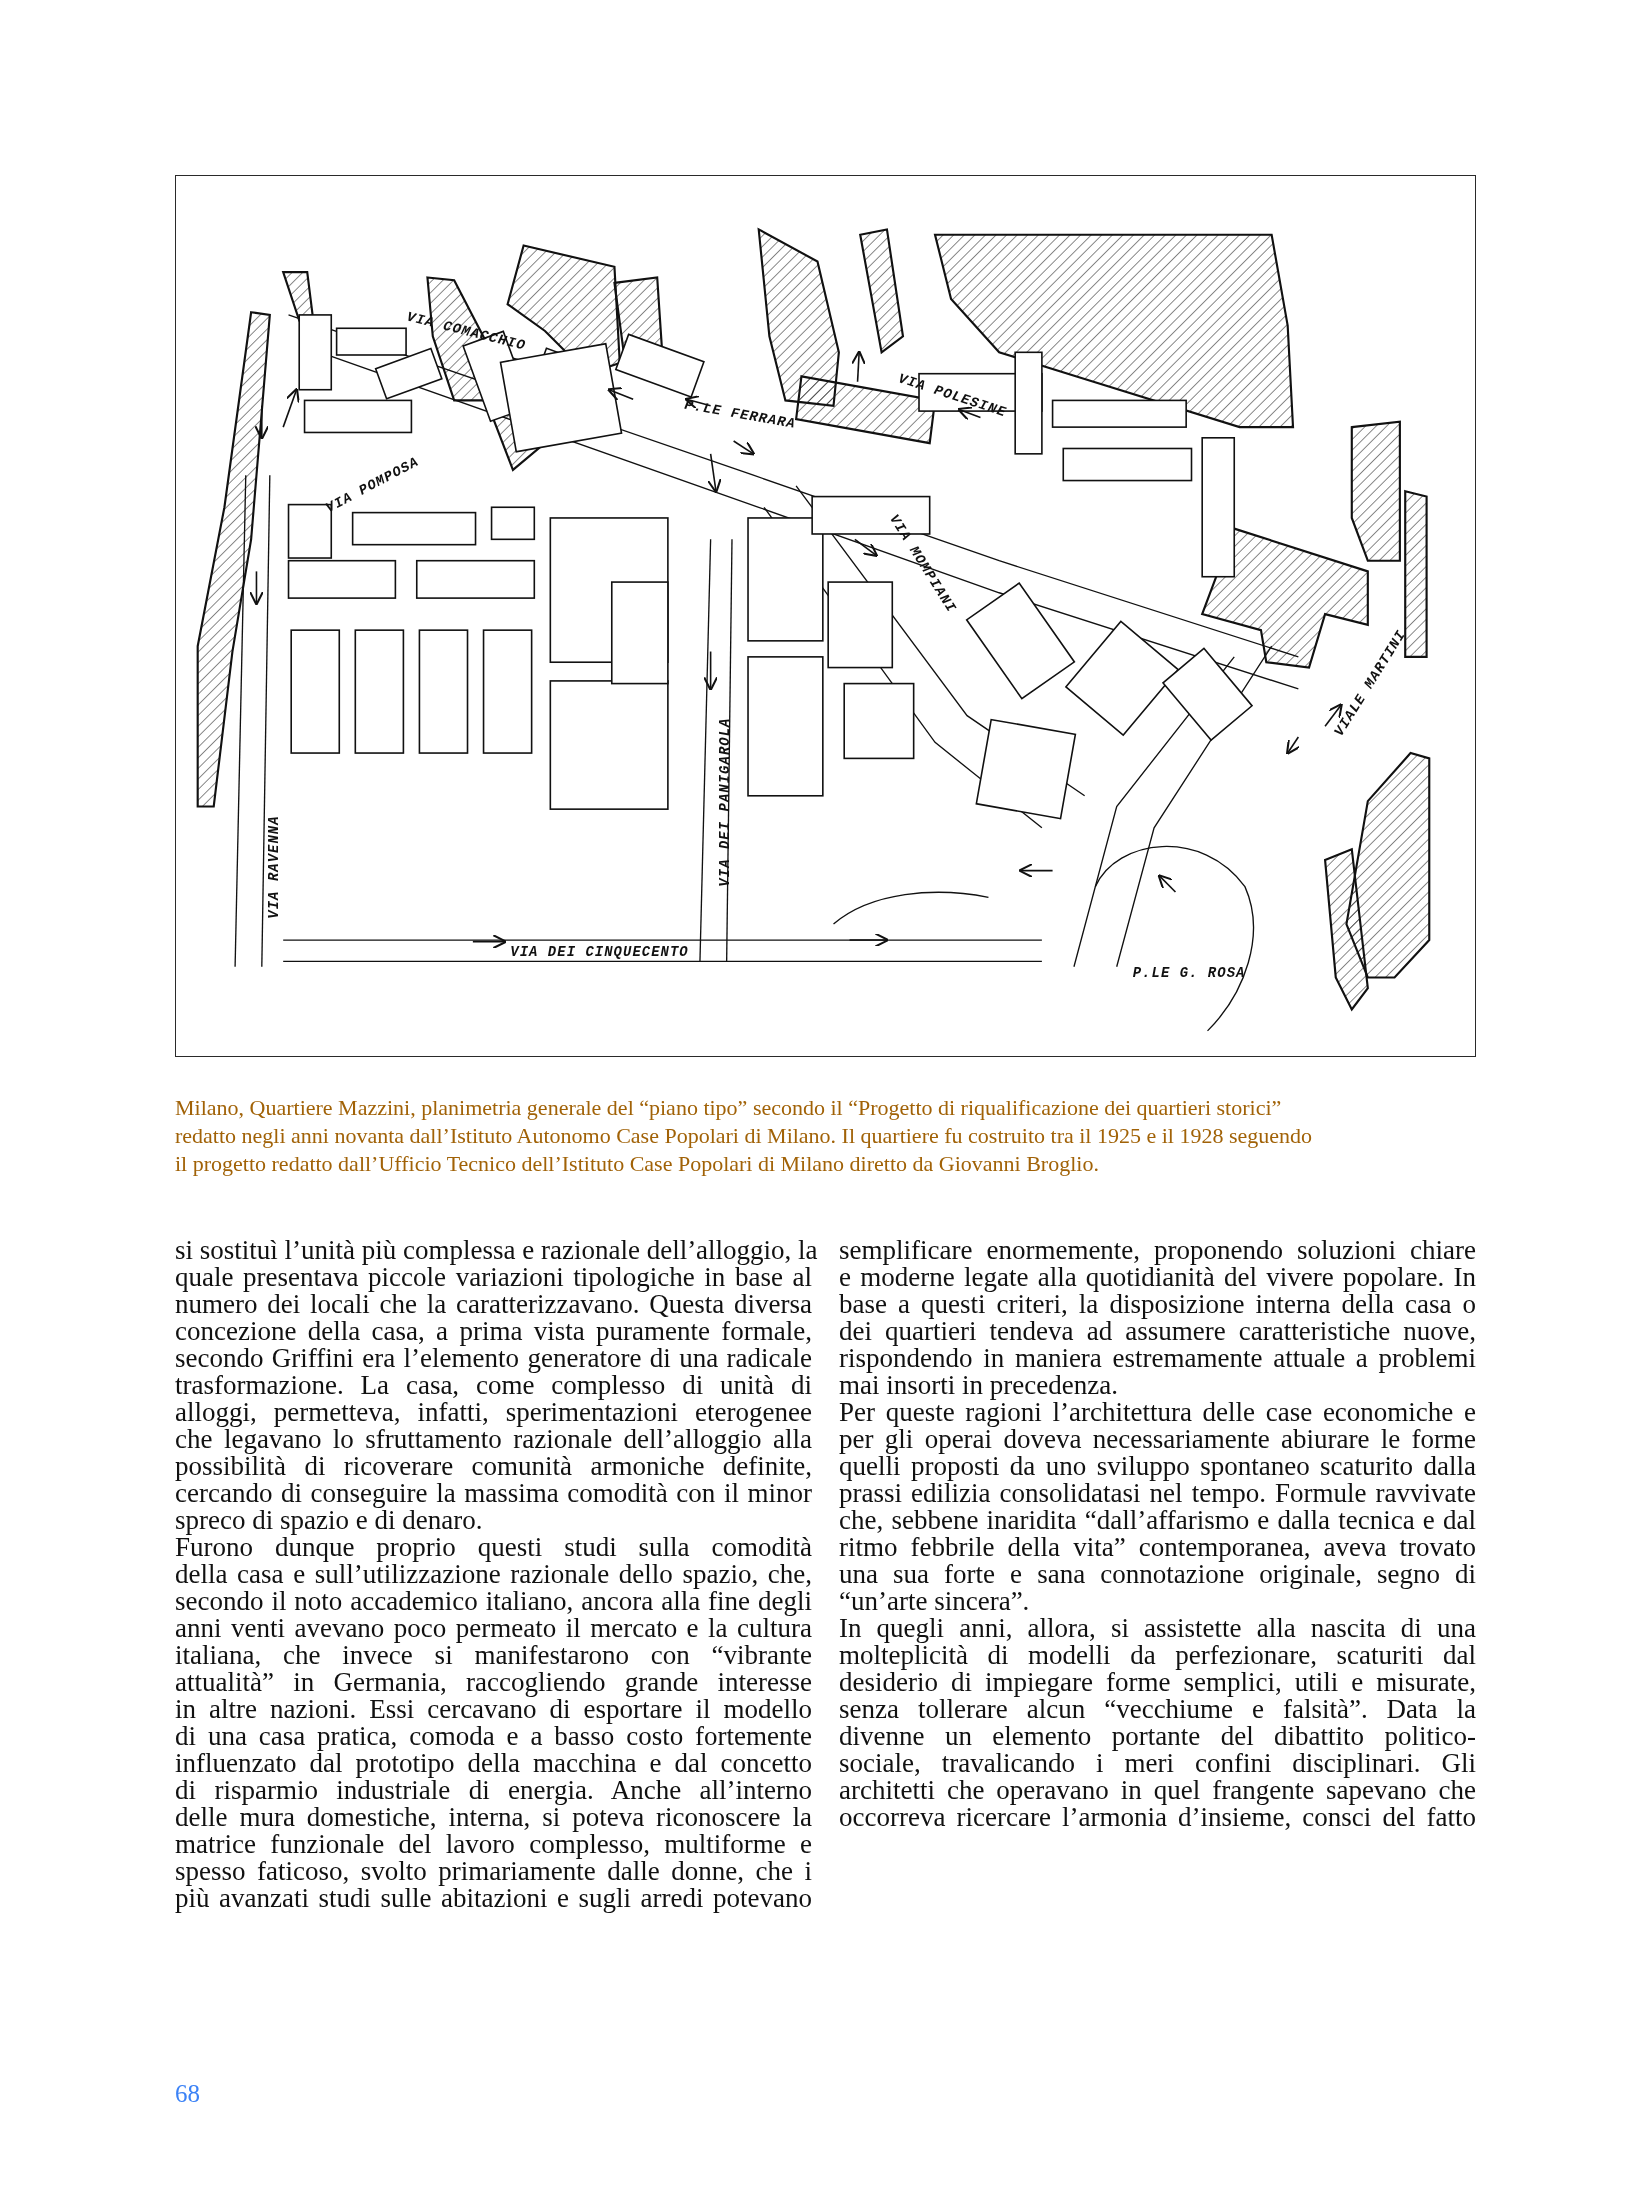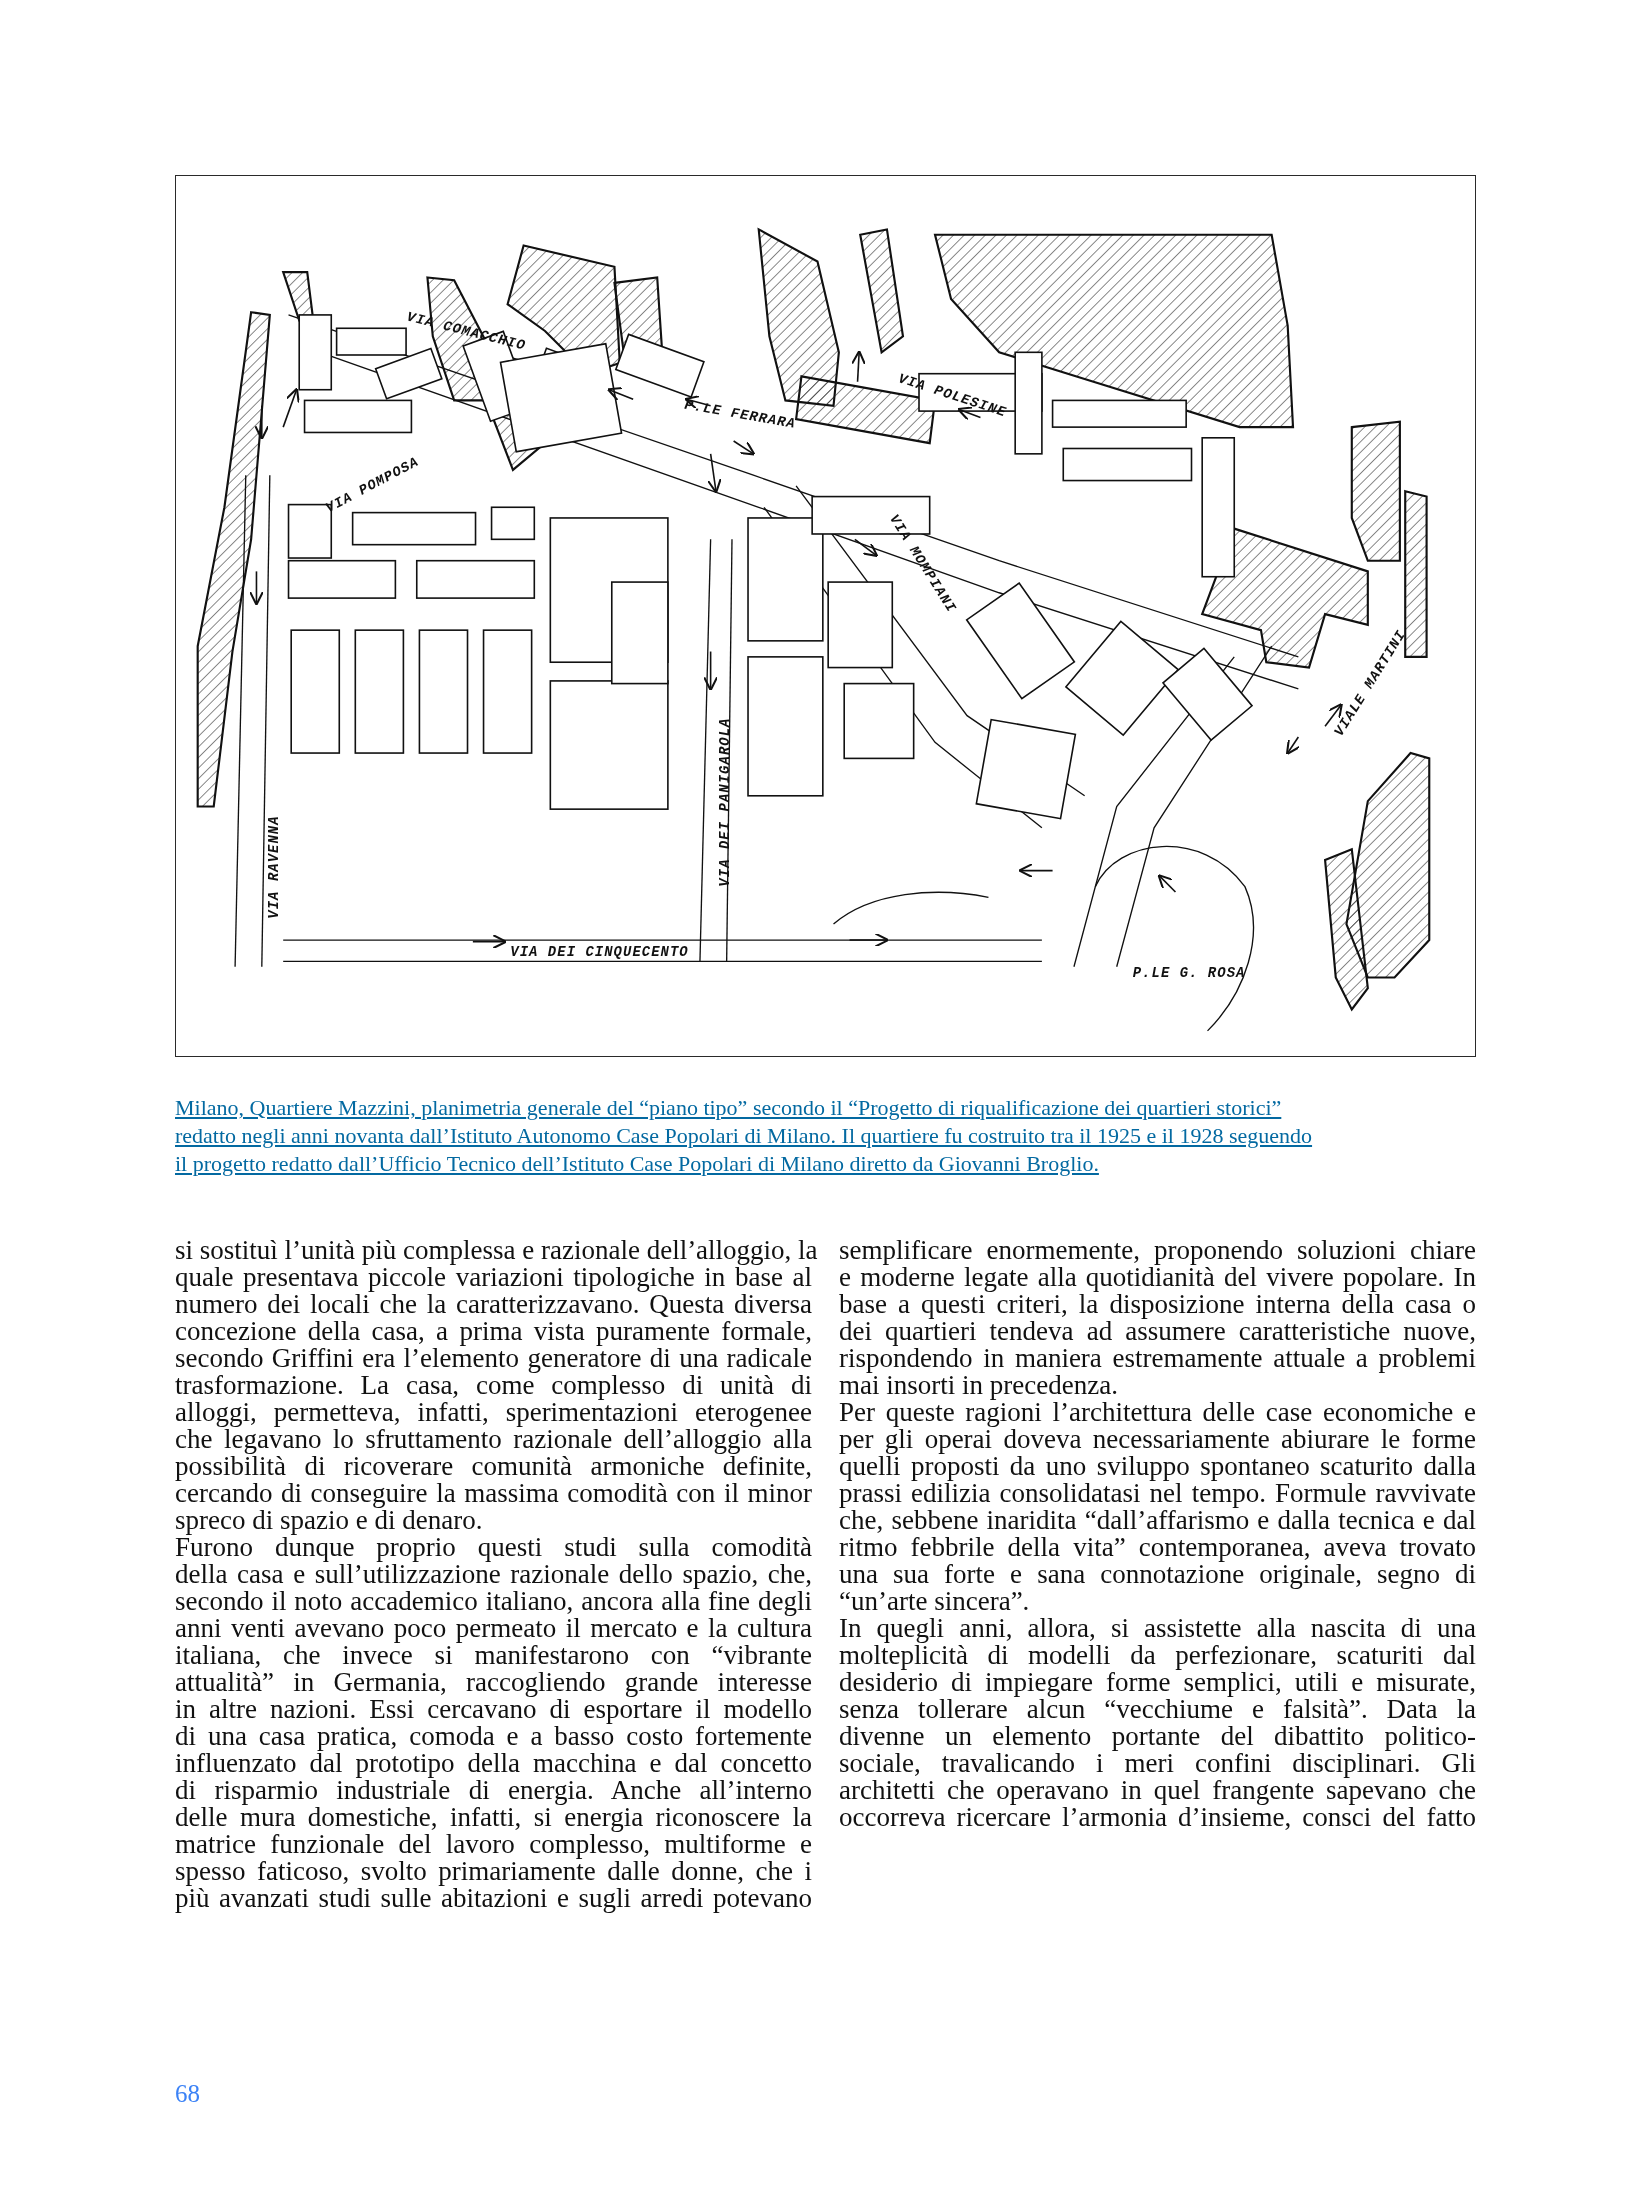--- a/index.html
+++ b/index.html
@@ -4,21 +4,21 @@
 <style>
   html, body { margin: 0; padding: 0; background: #ffffff; }
   body { width: 1645px; height: 2205px; position: relative; overflow: hidden;
          font-family: "Liberation Serif", "DejaVu Serif", serif; color: #1a1a1a; }
   .figure { position: absolute; left: 175px; top: 175px; width: 1301px; height: 882px;
             border: 1.6px solid #2a2a2a; box-sizing: border-box; background: #fff; }
   .figure svg { position: absolute; left: 0; top: 0; width: 100%; height: 100%; }
   .map-label { font-family: "Liberation Mono", "DejaVu Sans Mono", monospace; font-style: italic;
                font-weight: bold; font-size: 26px; fill: #111; letter-spacing: 2px; }
   .caption { position: absolute; left: 175px; top: 1094px; width: 1301px; font-size: 22px;
-             line-height: 28px; color: #0369a1; text-align: justify; text-decoration: underline; }
+             line-height: 28px; color: #a16207; text-align: justify; }
   .caption span { display: block; }
   .col { position: absolute; top: 1237px; width: 637px; font-size: 27px; line-height: 27px;
          color: #111; }
   .col .line { display: block; text-align: justify; text-align-last: justify; white-space: nowrap; height: 27px; }
   .col .line.last { text-align-last: left; }
   .col-left { left: 175px; }
   .col-right { left: 839px; }
   .page-number { position: absolute; left: 175px; top: 2080px; font-size: 25px; color: #3b82f6; }
 </style>
 </head>
@@ -160,21 +160,21 @@
   <span class="line">Furono dunque proprio questi studi sulla comodità</span>
   <span class="line">della casa e sull’utilizzazione razionale dello spazio, che,</span>
   <span class="line">secondo il noto accademico italiano, ancora alla fine degli</span>
   <span class="line">anni venti avevano poco permeato il mercato e la cultura</span>
   <span class="line">italiana, che invece si manifestarono con “vibrante</span>
   <span class="line">attualità” in Germania, raccogliendo grande interesse</span>
   <span class="line">in altre nazioni. Essi cercavano di esportare il modello</span>
   <span class="line">di una casa pratica, comoda e a basso costo fortemente</span>
   <span class="line">influenzato dal prototipo della macchina e dal concetto</span>
   <span class="line">di risparmio industriale di energia. Anche all’interno</span>
-  <span class="line">delle mura domestiche, infatti, si energia riconoscere la</span>
+  <span class="line">delle mura domestiche, interna, si poteva riconoscere la</span>
   <span class="line">matrice funzionale del lavoro complesso, multiforme e</span>
   <span class="line">spesso faticoso, svolto primariamente dalle donne, che i</span>
   <span class="line">più avanzati studi sulle abitazioni e sugli arredi potevano</span>
 </div>
 
 <div class="col col-right">
   <span class="line">semplificare enormemente, proponendo soluzioni chiare</span>
   <span class="line">e moderne legate alla quotidianità del vivere popolare. In</span>
   <span class="line">base a questi criteri, la disposizione interna della casa o</span>
   <span class="line">dei quartieri tendeva ad assumere caratteristiche nuove,</span>

